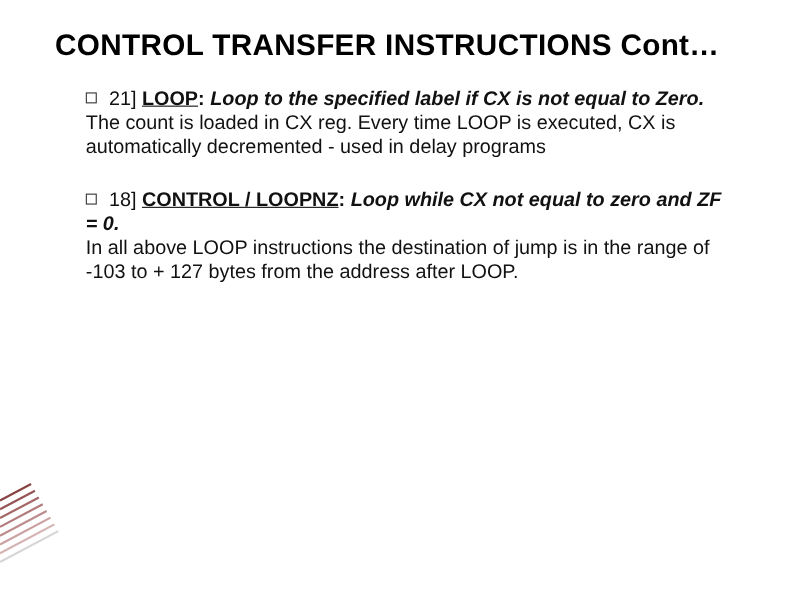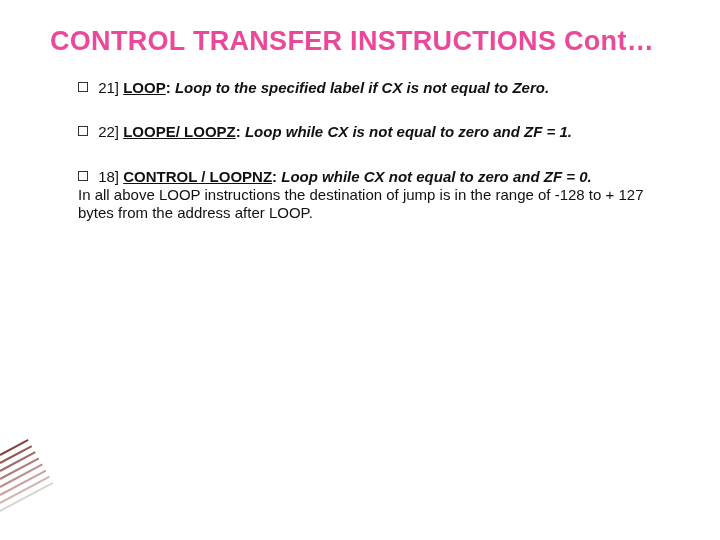--- a/index.html
+++ b/index.html
@@ -13,29 +13,29 @@
     position: relative;
   }
   .page {
     padding: 26px 38px 0 50px;
   }
   .title {
     font-size: 27px;
     font-weight: 700;
     letter-spacing: 0.3px;
     margin-bottom: 22px;
-    color: #ec4899;
+    color: #000000;
   }
   .items {
     padding-left: 28px;
     padding-right: 20px;
   }
   .item {
     margin-bottom: 26px;
-    font-size: 15px;
+    font-size: 18px;
     line-height: 1.22;
     position: relative;
   }
   .item:last-child { margin-bottom: 0; }
   .bullet {
     display: inline-block;
     width: 10px;
     height: 10px;
     border: 1.5px solid #333;
     margin-right: 6px;
@@ -69,40 +69,32 @@
 
   <div class="items">
 
     <div class="item">
       <span class="bullet"></span>
       <span class="num">21]</span>
       <span> </span>
       <span class="mnemonic"><u>LOOP</u>:</span>
       <span> </span>
       <span class="desc">Loop to the specified label if CX is not equal to Zero.</span>
+      <span class="explain">The count is loaded in CX reg. Every time LOOP is executed, CX is automatically decremented - used in delay programs</span>
     </div>
 
-    <div class="item">
-      <span class="bullet"></span>
-      <span class="num">22]</span>
-      <span> </span>
-      <span class="mnemonic"><u>LOOPE/ LOOPZ</u>:</span>
-      <span> </span>
-      <span class="desc">Loop while CX is not equal to zero and ZF = 1.</span>
-      <span class="explain"></span>
-    </div>
 
     <div class="item">
       <span class="bullet"></span>
       <span class="num">18]</span>
       <span> </span>
       <span class="mnemonic"><u>CONTROL / LOOPNZ</u>:</span>
       <span> </span>
       <span class="desc">Loop while CX not equal to zero and ZF = 0.</span>
-      <span class="explain">In all above LOOP instructions the destination of jump is in the range of -128 to + 127 bytes from the address after LOOP.</span>
+      <span class="explain">In all above LOOP instructions the destination of jump is in the range of -103 to + 127 bytes from the address after LOOP.</span>
     </div>
 
   </div>
 </div>
 
 <div class="decor" id="decor">
     <div class="bar" style="bottom: 0px; width: 60px; background: rgb(214, 214, 214); transform: rotate(-28deg);"></div>
     <div class="bar" style="bottom: 8px; width: 56px; background: rgb(214, 179, 179); transform: rotate(-28deg);"></div>
     <div class="bar" style="bottom: 16px; width: 52px; background: rgb(202, 160, 160); transform: rotate(-28deg);"></div>
     <div class="bar" style="bottom: 24px; width: 48px; background: rgb(189, 141, 141); transform: rotate(-28deg);"></div>

